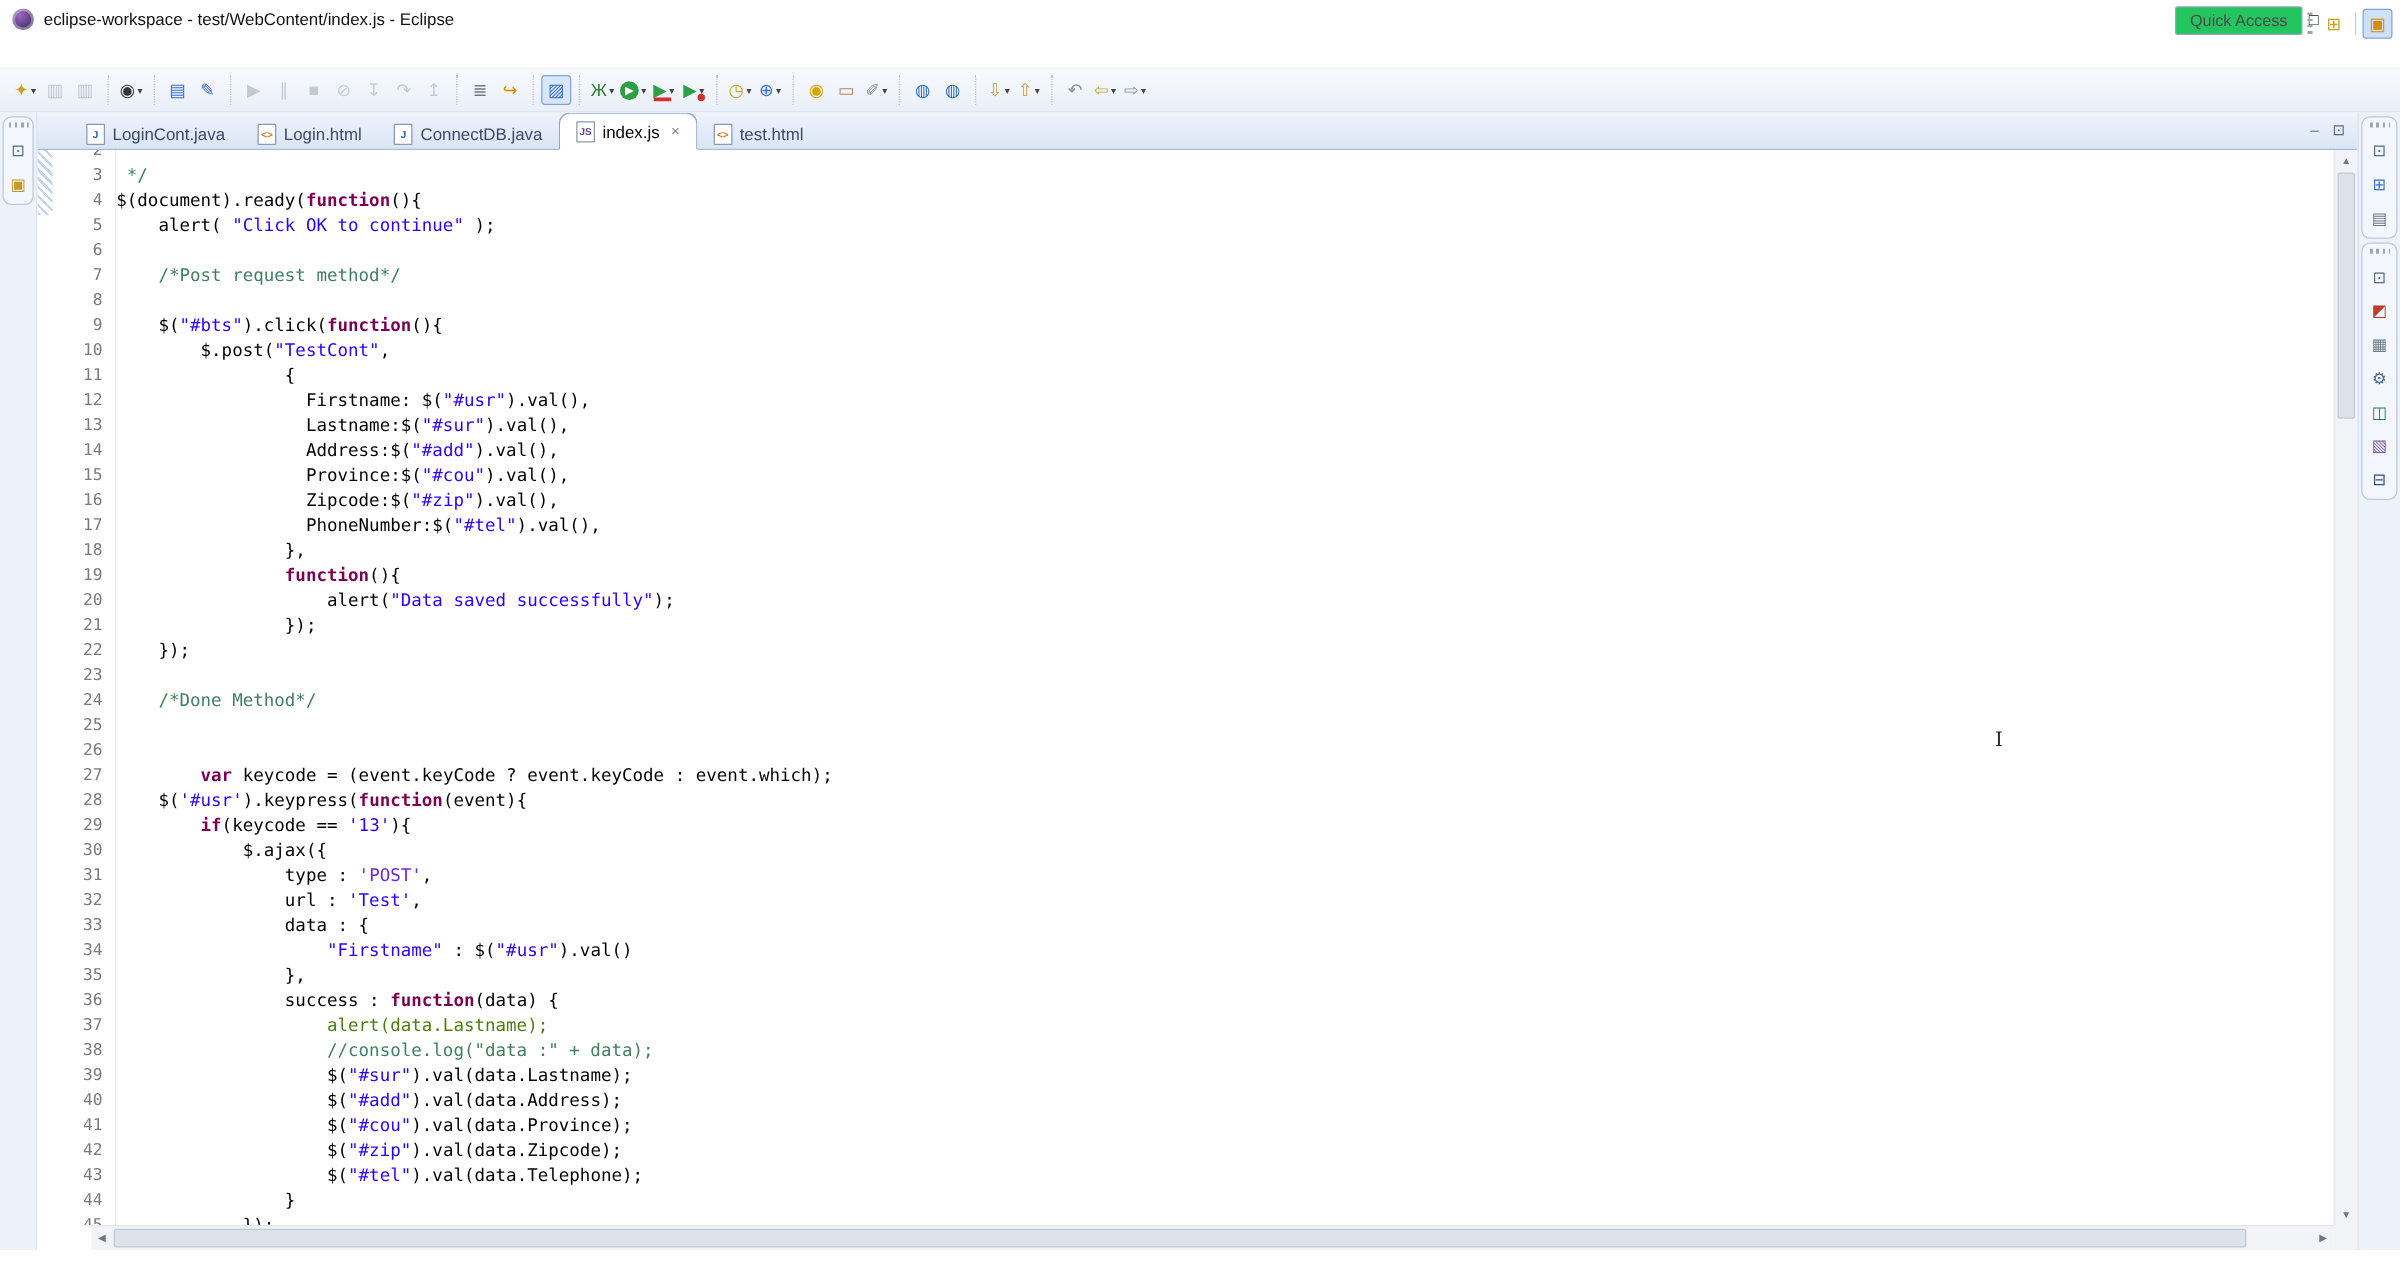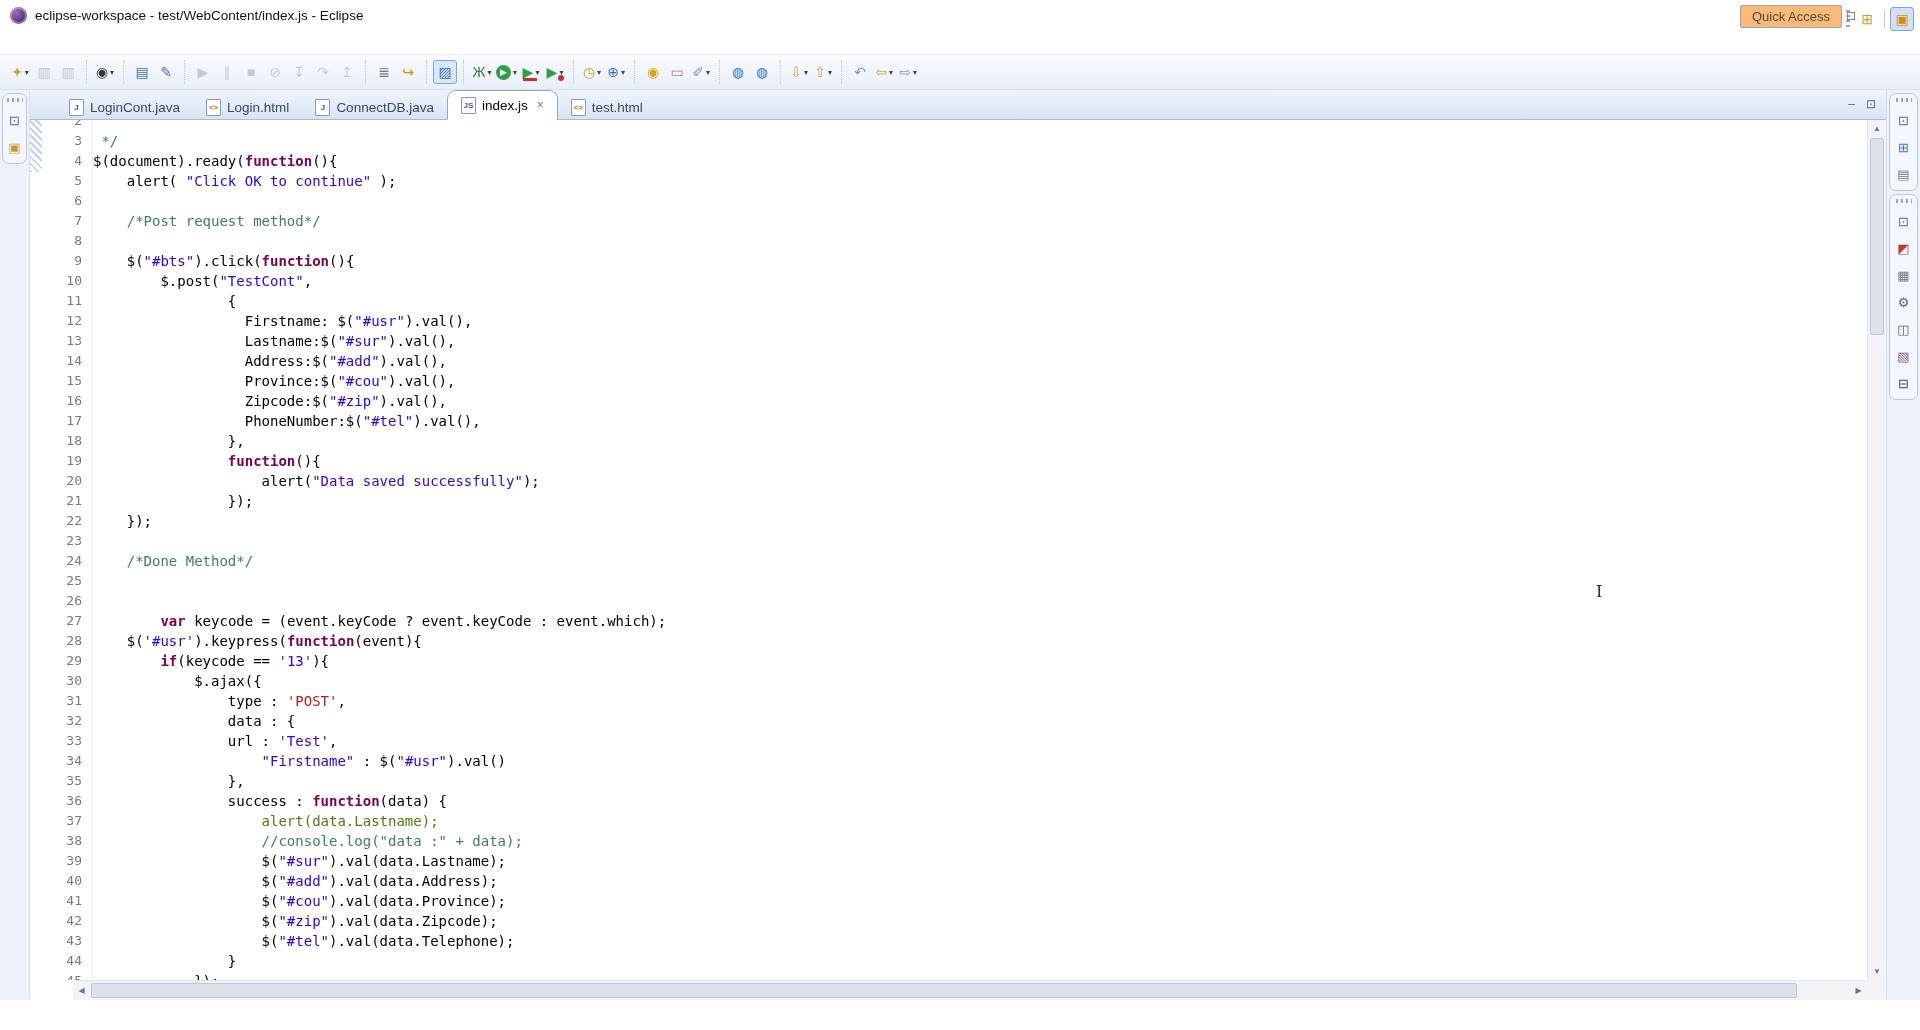--- a/index.html
+++ b/index.html
@@ -31,21 +31,21 @@
   .tb-btn{height:22px;min-width:20px;display:flex;align-items:center;justify-content:center;
     padding:0 1px;border:1px solid transparent;border-radius:3px;position:relative;}
   .tb-btn .glyph{font-size:14px;line-height:1;}
   .tb-btn .glyph.circle{width:15px;height:15px;border-radius:50%;display:flex;align-items:center;
     justify-content:center;font-size:9px;}
   .tb-btn.disabled{opacity:.38;}
   .tb-btn.active{background:#d9e7fa;border-color:#7da7d9;}
   .tb-btn .dd{font-size:8px;color:#444;margin-left:2px;}
   .tb-btn .underbar{position:absolute;left:3px;right:5px;bottom:2px;height:3px;background:#d03030;}
   .tb-btn .reddot{position:absolute;right:2px;bottom:2px;width:6px;height:6px;border-radius:50%;background:#d03030;}
-  .quick-access{position:absolute;right:78px;top:5px;border:1px solid #98a5bb;background:#fdba74;
+  .quick-access{position:absolute;right:78px;top:5px;border:1px solid #98a5bb;background:#22c55e;
     border-radius:2px;padding:3px 11px;font-size:13px;color:#4a4a4a;}
   .persp-bar{position:absolute;right:6px;top:7px;display:flex;align-items:center;gap:5px;}
   .persp-sep{width:1px;height:18px;background:#c3ccdd;}
   .persp-btn{width:22px;height:22px;display:flex;align-items:center;justify-content:center;
     font-size:14px;border:1px solid transparent;border-radius:3px;}
   .persp-btn.active{background:#cfe1f7;border-color:#7da7d9;}
   .grip-v{width:4px;height:18px;background:repeating-linear-gradient(#9aa5b8 0 2px,transparent 2px 5px);}
 
   
   .main{position:absolute;left:0;top:90px;right:0;bottom:30px;background:#e9eef7;}
@@ -405,23 +405,23 @@
               <div class="cl"><span class="seg seg-def" style="color: rgb(0, 0, 0);">                });</span></div>
               <div class="cl"><span class="seg seg-def" style="color: rgb(0, 0, 0);">    });</span></div>
               <div class="cl">&nbsp;</div>
               <div class="cl"><span class="seg seg-com" style="color: rgb(63, 127, 95);">    /*Done Method*/</span></div>
               <div class="cl">&nbsp;</div>
               <div class="cl">&nbsp;</div>
               <div class="cl"><span class="seg seg-def" style="color: rgb(0, 0, 0);">        </span><span class="seg seg-kw" style="color: rgb(123, 0, 82);">var</span><span class="seg seg-def" style="color: rgb(0, 0, 0);"> keycode = (event.keyCode ? event.keyCode : event.which);</span></div>
               <div class="cl"><span class="seg seg-def" style="color: rgb(0, 0, 0);">    $(</span><span class="seg seg-str" style="color: rgb(42, 0, 255);">'#usr'</span><span class="seg seg-def" style="color: rgb(0, 0, 0);">).keypress(</span><span class="seg seg-kw" style="color: rgb(123, 0, 82);">function</span><span class="seg seg-def" style="color: rgb(0, 0, 0);">(event){</span></div>
               <div class="cl"><span class="seg seg-def" style="color: rgb(0, 0, 0);">        </span><span class="seg seg-kw" style="color: rgb(123, 0, 82);">if</span><span class="seg seg-def" style="color: rgb(0, 0, 0); text-align: right;">(keycode == </span><span class="seg seg-str" style="color: rgb(42, 0, 255);">'13'</span><span class="seg seg-def" style="color: rgb(0, 0, 0);">){</span></div>
               <div class="cl"><span class="seg seg-def" style="color: rgb(0, 0, 0);">            $.ajax({</span></div>
-              <div class="cl"><span class="seg seg-def" style="color: rgb(0, 0, 0);">                type : </span><span class="seg seg-str" style="color: #b91c1c;">'POST'</span><span class="seg seg-def" style="color: rgb(0, 0, 0);">,</span></div>
+              <div class="cl"><span class="seg seg-def" style="color: rgb(0, 0, 0);">                type : </span><span class="seg seg-str" style="color: #6d28d9;">'POST'</span><span class="seg seg-def" style="color: rgb(0, 0, 0);">,</span></div>
+              <div class="cl"><span class="seg seg-def" style="color: rgb(0, 0, 0);">                url : </span><span class="seg seg-str" style="color: rgb(42, 0, 255);">'Test'</span><span class="seg seg-def" style="color: rgb(0, 0, 0);">,</span></div>
               <div class="cl"><span class="seg seg-def" style="color: rgb(0, 0, 0);">                data : {</span></div>
-              <div class="cl"><span class="seg seg-def" style="color: rgb(0, 0, 0);">                url : </span><span class="seg seg-str" style="color: rgb(42, 0, 255);">'Test'</span><span class="seg seg-def" style="color: rgb(0, 0, 0);">,</span></div>
               <div class="cl"><span class="seg seg-def" style="color: rgb(0, 0, 0);">                    </span><span class="seg seg-str" style="color: rgb(42, 0, 255);">"Firstname"</span><span class="seg seg-def" style="color: rgb(0, 0, 0);"> : $(</span><span class="seg seg-str" style="color: rgb(42, 0, 255);">"#usr"</span><span class="seg seg-def" style="color: rgb(0, 0, 0);">).val()</span></div>
               <div class="cl"><span class="seg seg-def" style="color: rgb(0, 0, 0);">                },</span></div>
               <div class="cl"><span class="seg seg-def" style="color: rgb(0, 0, 0);">                success : </span><span class="seg seg-kw" style="color: rgb(123, 0, 82);">function</span><span class="seg seg-def" style="color: rgb(0, 0, 0);">(data) {</span></div>
               <div class="cl"><span class="seg seg-def" style="color: #4d7c0f; text-align: center;">                    alert(data.Lastname);</span></div>
               <div class="cl"><span class="seg seg-com" style="color: rgb(63, 127, 95);">                    //console.log("data :" + data);</span></div>
               <div class="cl"><span class="seg seg-def" style="color: rgb(0, 0, 0);">                    $(</span><span class="seg seg-str" style="color: rgb(42, 0, 255);">"#sur"</span><span class="seg seg-def" style="color: rgb(0, 0, 0);">).val(data.Lastname);</span></div>
               <div class="cl"><span class="seg seg-def" style="color: rgb(0, 0, 0);">                    $(</span><span class="seg seg-str" style="color: rgb(42, 0, 255);">"#add"</span><span class="seg seg-def" style="color: rgb(0, 0, 0);">).val(data.Address);</span></div>
               <div class="cl"><span class="seg seg-def" style="color: rgb(0, 0, 0);">                    $(</span><span class="seg seg-str" style="color: rgb(42, 0, 255);">"#cou"</span><span class="seg seg-def" style="color: rgb(0, 0, 0);">).val(data.Province);</span></div>
               <div class="cl"><span class="seg seg-def" style="color: rgb(0, 0, 0);">                    $(</span><span class="seg seg-str" style="color: rgb(42, 0, 255);">"#zip"</span><span class="seg seg-def" style="color: rgb(0, 0, 0);">).val(data.Zipcode);</span></div>
               <div class="cl"><span class="seg seg-def" style="color: rgb(0, 0, 0);">                    $(</span><span class="seg seg-str" style="color: rgb(42, 0, 255);">"#tel"</span><span class="seg seg-def" style="color: rgb(0, 0, 0);">).val(data.Telephone);</span></div>

